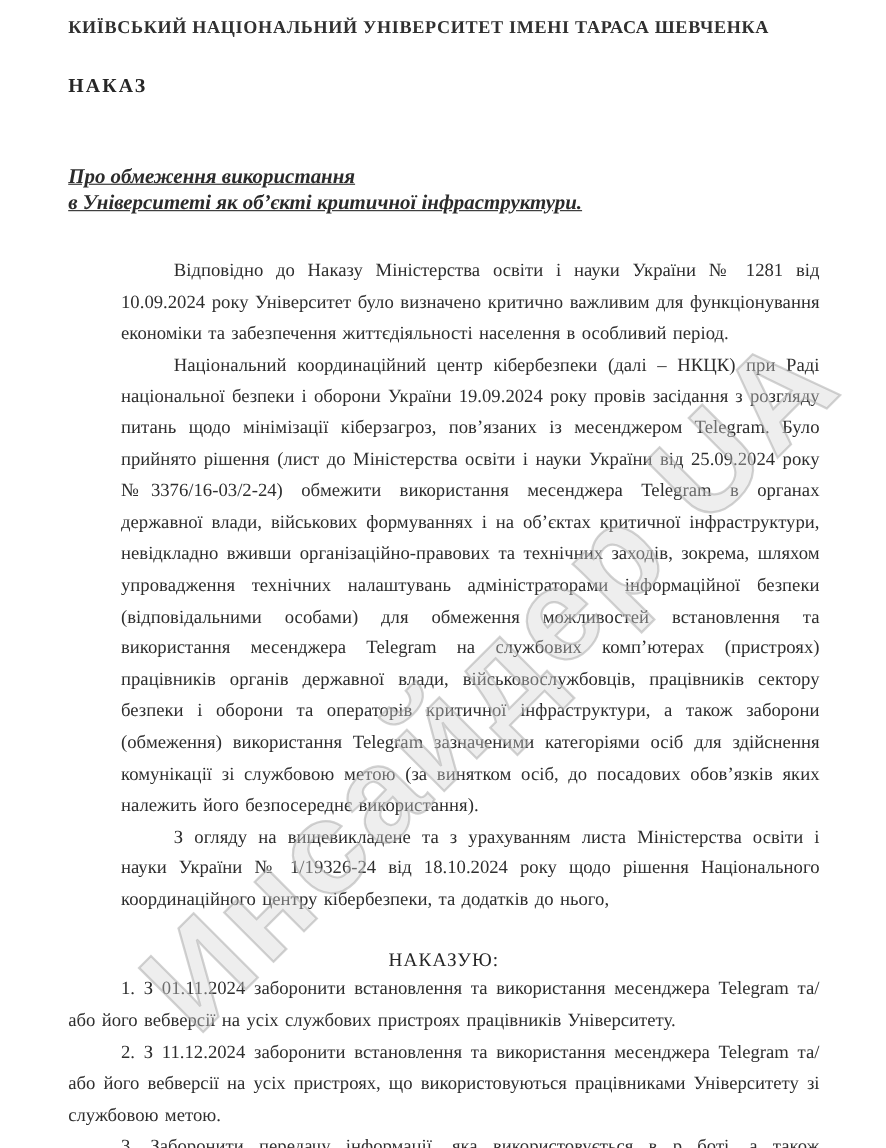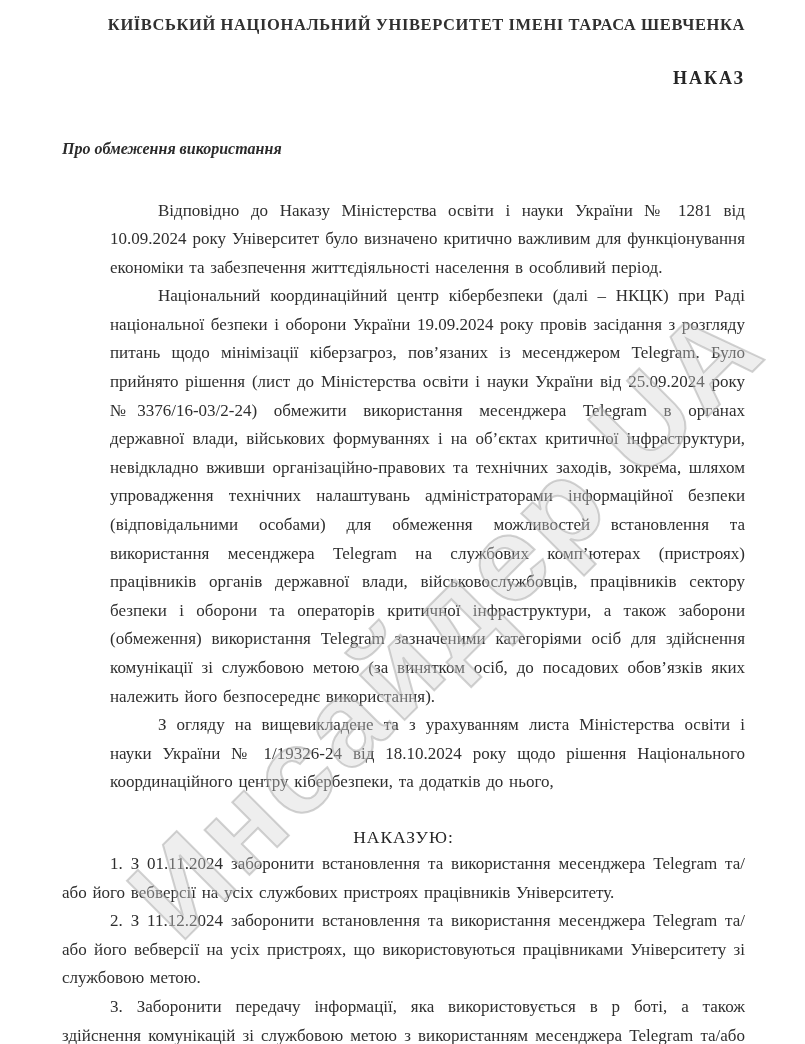--- a/index.html
+++ b/index.html
@@ -12,41 +12,42 @@
     font-family: "Liberation Serif", serif;
     color: #262626;
   }
   .page {
     position: absolute;
     inset: 0;
     padding: 14px 60px 0 62px;
     box-sizing: border-box;
   }
   .uni-name {
-    text-align: right;
+    text-align: left;
     font-weight: 700;
     font-size: 16.5px;
     letter-spacing: 0.6px;
     line-height: 22px;
     color: #303030;
   }
   .doc-type {
-    text-align: right;
+    text-align: left;
     font-weight: 700;
     font-size: 18px;
     letter-spacing: 2px;
     margin-top: 32px;
   }
   .subject {
-    margin-top: 48px;
+    margin-top: 60px;
     font-weight: 700;
     font-style: italic;
-    font-size: 16px;
+    font-size: 19px;
     line-height: 23.5px;
     color: #2b2b2b;
+    text-decoration: underline;
   }
   .body-text { margin-top: 36px; margin-left: 48px; }
   .body-text p, .order-items p {
     margin: 0;
     font-size: 17px;
     line-height: 28.6px;
     text-align: justify;
     text-indent: 48px;
     word-spacing: 1.5px;
     color: #2e2e2e;
@@ -78,20 +79,21 @@
 <body>
 
 <div class="page">
 
   <div class="uni-name">КИЇВСЬКИЙ НАЦІОНАЛЬНИЙ УНІВЕРСИТЕТ ІМЕНІ ТАРАСА ШЕВЧЕНКА</div>
 
   <div class="doc-type">НАКАЗ</div>
 
   <div class="subject">
     <div>Про обмеження використання</div>
+    <div>в Університеті як об’єкті критичної інфраструктури.</div>
   </div>
 
   <div class="body-text">
     <p>Відповідно до Наказу Міністерства освіти і науки України № 1281 від 10.09.2024 року Університет було визначено критично важливим для функціонування економіки та забезпечення життєдіяльності населення в особливий період.</p>
     <p>Національний координаційний центр кібербезпеки (далі – НКЦК) при Раді національної безпеки і оборони України 19.09.2024 року провів засідання з розгляду питань щодо мінімізації кіберзагроз, пов’язаних із месенджером Telegram. Було прийнято рішення (лист до Міністерства освіти і науки України від 25.09.2024 року №3376/16-03/2-24) обмежити використання месенджера Telegram в органах державної влади, військових формуваннях і на об’єктах критичної інфраструктури, невідкладно вживши організаційно-правових та технічних заходів, зокрема, шляхом упровадження технічних налаштувань адміністраторами інформаційної безпеки (відповідальними особами) для обмеження можливостей встановлення та використання месенджера Telegram на службових комп’ютерах (пристроях) працівників органів державної влади, військовослужбовців, працівників сектору безпеки і оборони та операторів критичної інфраструктури, а також заборони (обмеження) використання Telegram зазначеними категоріями осіб для здійснення комунікації зі службовою метою (за винятком осіб, до посадових обов’язків яких належить його безпосереднє використання).</p>
     <p>З огляду на вищевикладене та з урахуванням листа Міністерства освіти і науки України № 1/19326-24 від 18.10.2024 року щодо рішення Національного координаційного центру кібербезпеки, та додатків до нього,</p>
   </div>
 
   <div class="order-heading">НАКАЗУЮ:</div>
 

